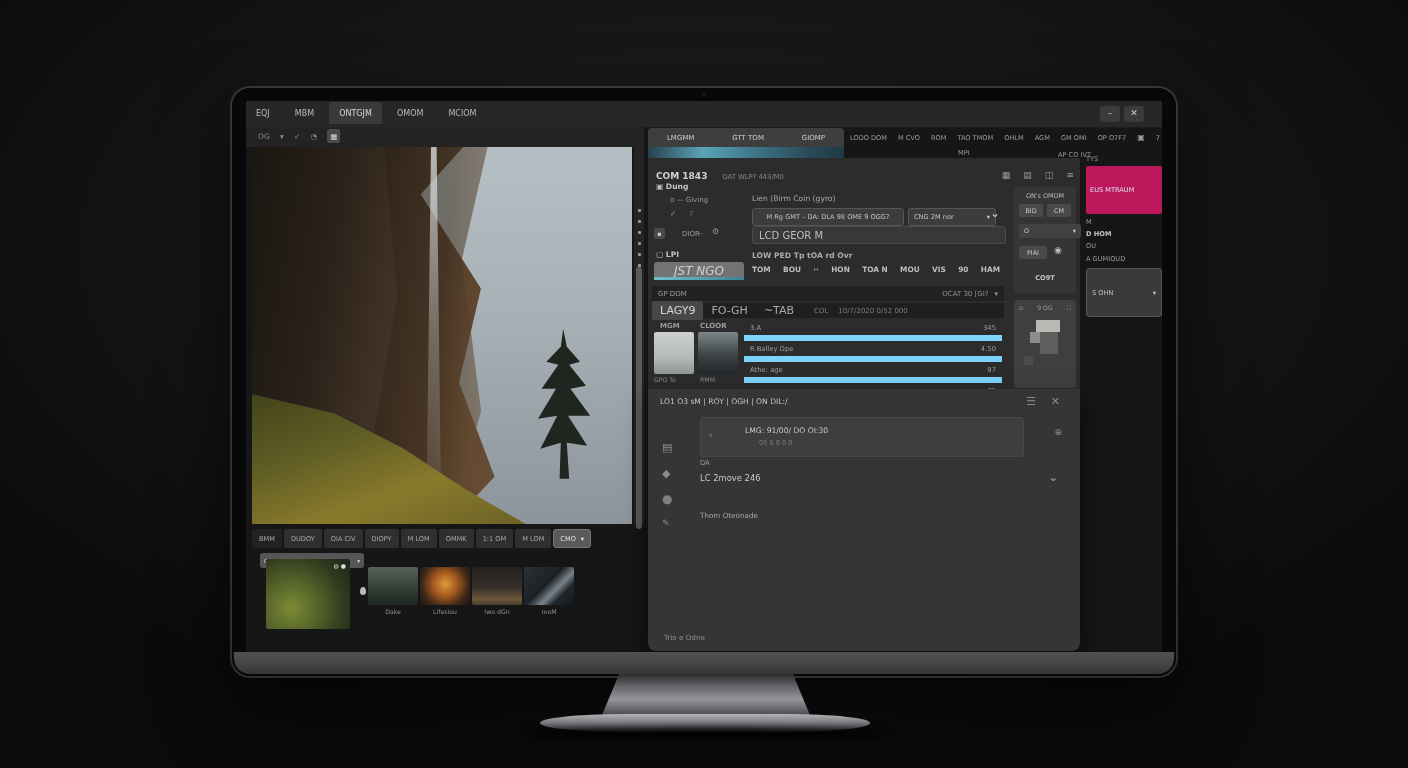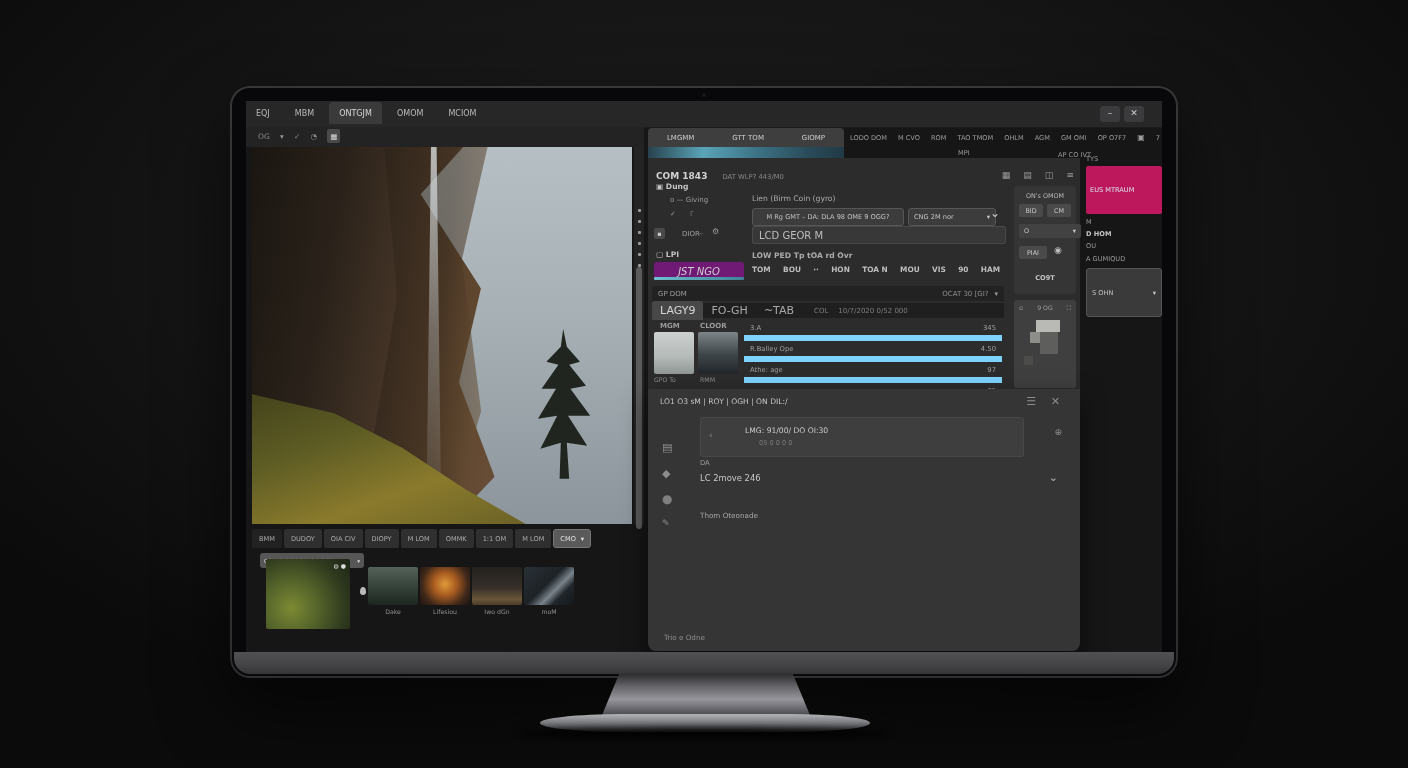--- a/index.html
+++ b/index.html
@@ -64,21 +64,21 @@
   .ph-title{font-size:9px;font-weight:bold;color:#d2d2d2;}
   .ph-sub{font-size:6.8px;color:#858585;}
   .pic{font-size:9px;color:#9a9a9a;margin-left:8px;}
   .lbl7{font-size:7px;color:#9c9c9c;}
   .lbl8{font-size:7.6px;color:#ababab;}
   .btn{background:#3c3c3c;border:1px solid #565656;border-radius:3px;color:#c3c3c3;font-size:6.6px;
     display:flex;align-items:center;justify-content:center;white-space:nowrap;}
   .input{background:#383838;border:1px solid #4a4a4a;border-radius:2px;color:#bdbdbd;font-size:10px;
     display:flex;align-items:center;padding-left:6px;}
   .seg-tabs{display:flex;justify-content:space-between;font-size:7.4px;font-weight:bold;color:#bdbdbd;}
-  .activebtn{background:#701a75;border-radius:3px 3px 0 0;color:#cfcfcf;font-style:italic;font-size:10px;
+  .activebtn{background:#737373;border-radius:3px 3px 0 0;color:#cfcfcf;font-style:italic;font-size:12px;
     display:flex;align-items:center;justify-content:center;}
   .cyanline{position:absolute;left:0;right:0;bottom:0;height:3px;border-radius:1px;
     background:linear-gradient(90deg,#6fc0d2,#3e8296);}
   .ddbar{background:#222222;display:flex;align-items:center;}
   .subtab{font-size:11px;color:#a8a8a8;padding:3px 8px;}
   .subtab.on{background:#484848;border-radius:3px 3px 0 0;color:#d5d5d5;}
   .trow{display:flex;justify-content:space-between;border-bottom:6px solid #7dd3fc;
     font-size:6.8px;color:#9f9f9f;padding:4px 6px 3px;}
   .sidebox{background:#353535;border-radius:3px;}
   .sbtn{background:#4a4a4a;border-radius:2px;color:#c8c8c8;font-size:6.4px;display:flex;align-items:center;justify-content:center;}

